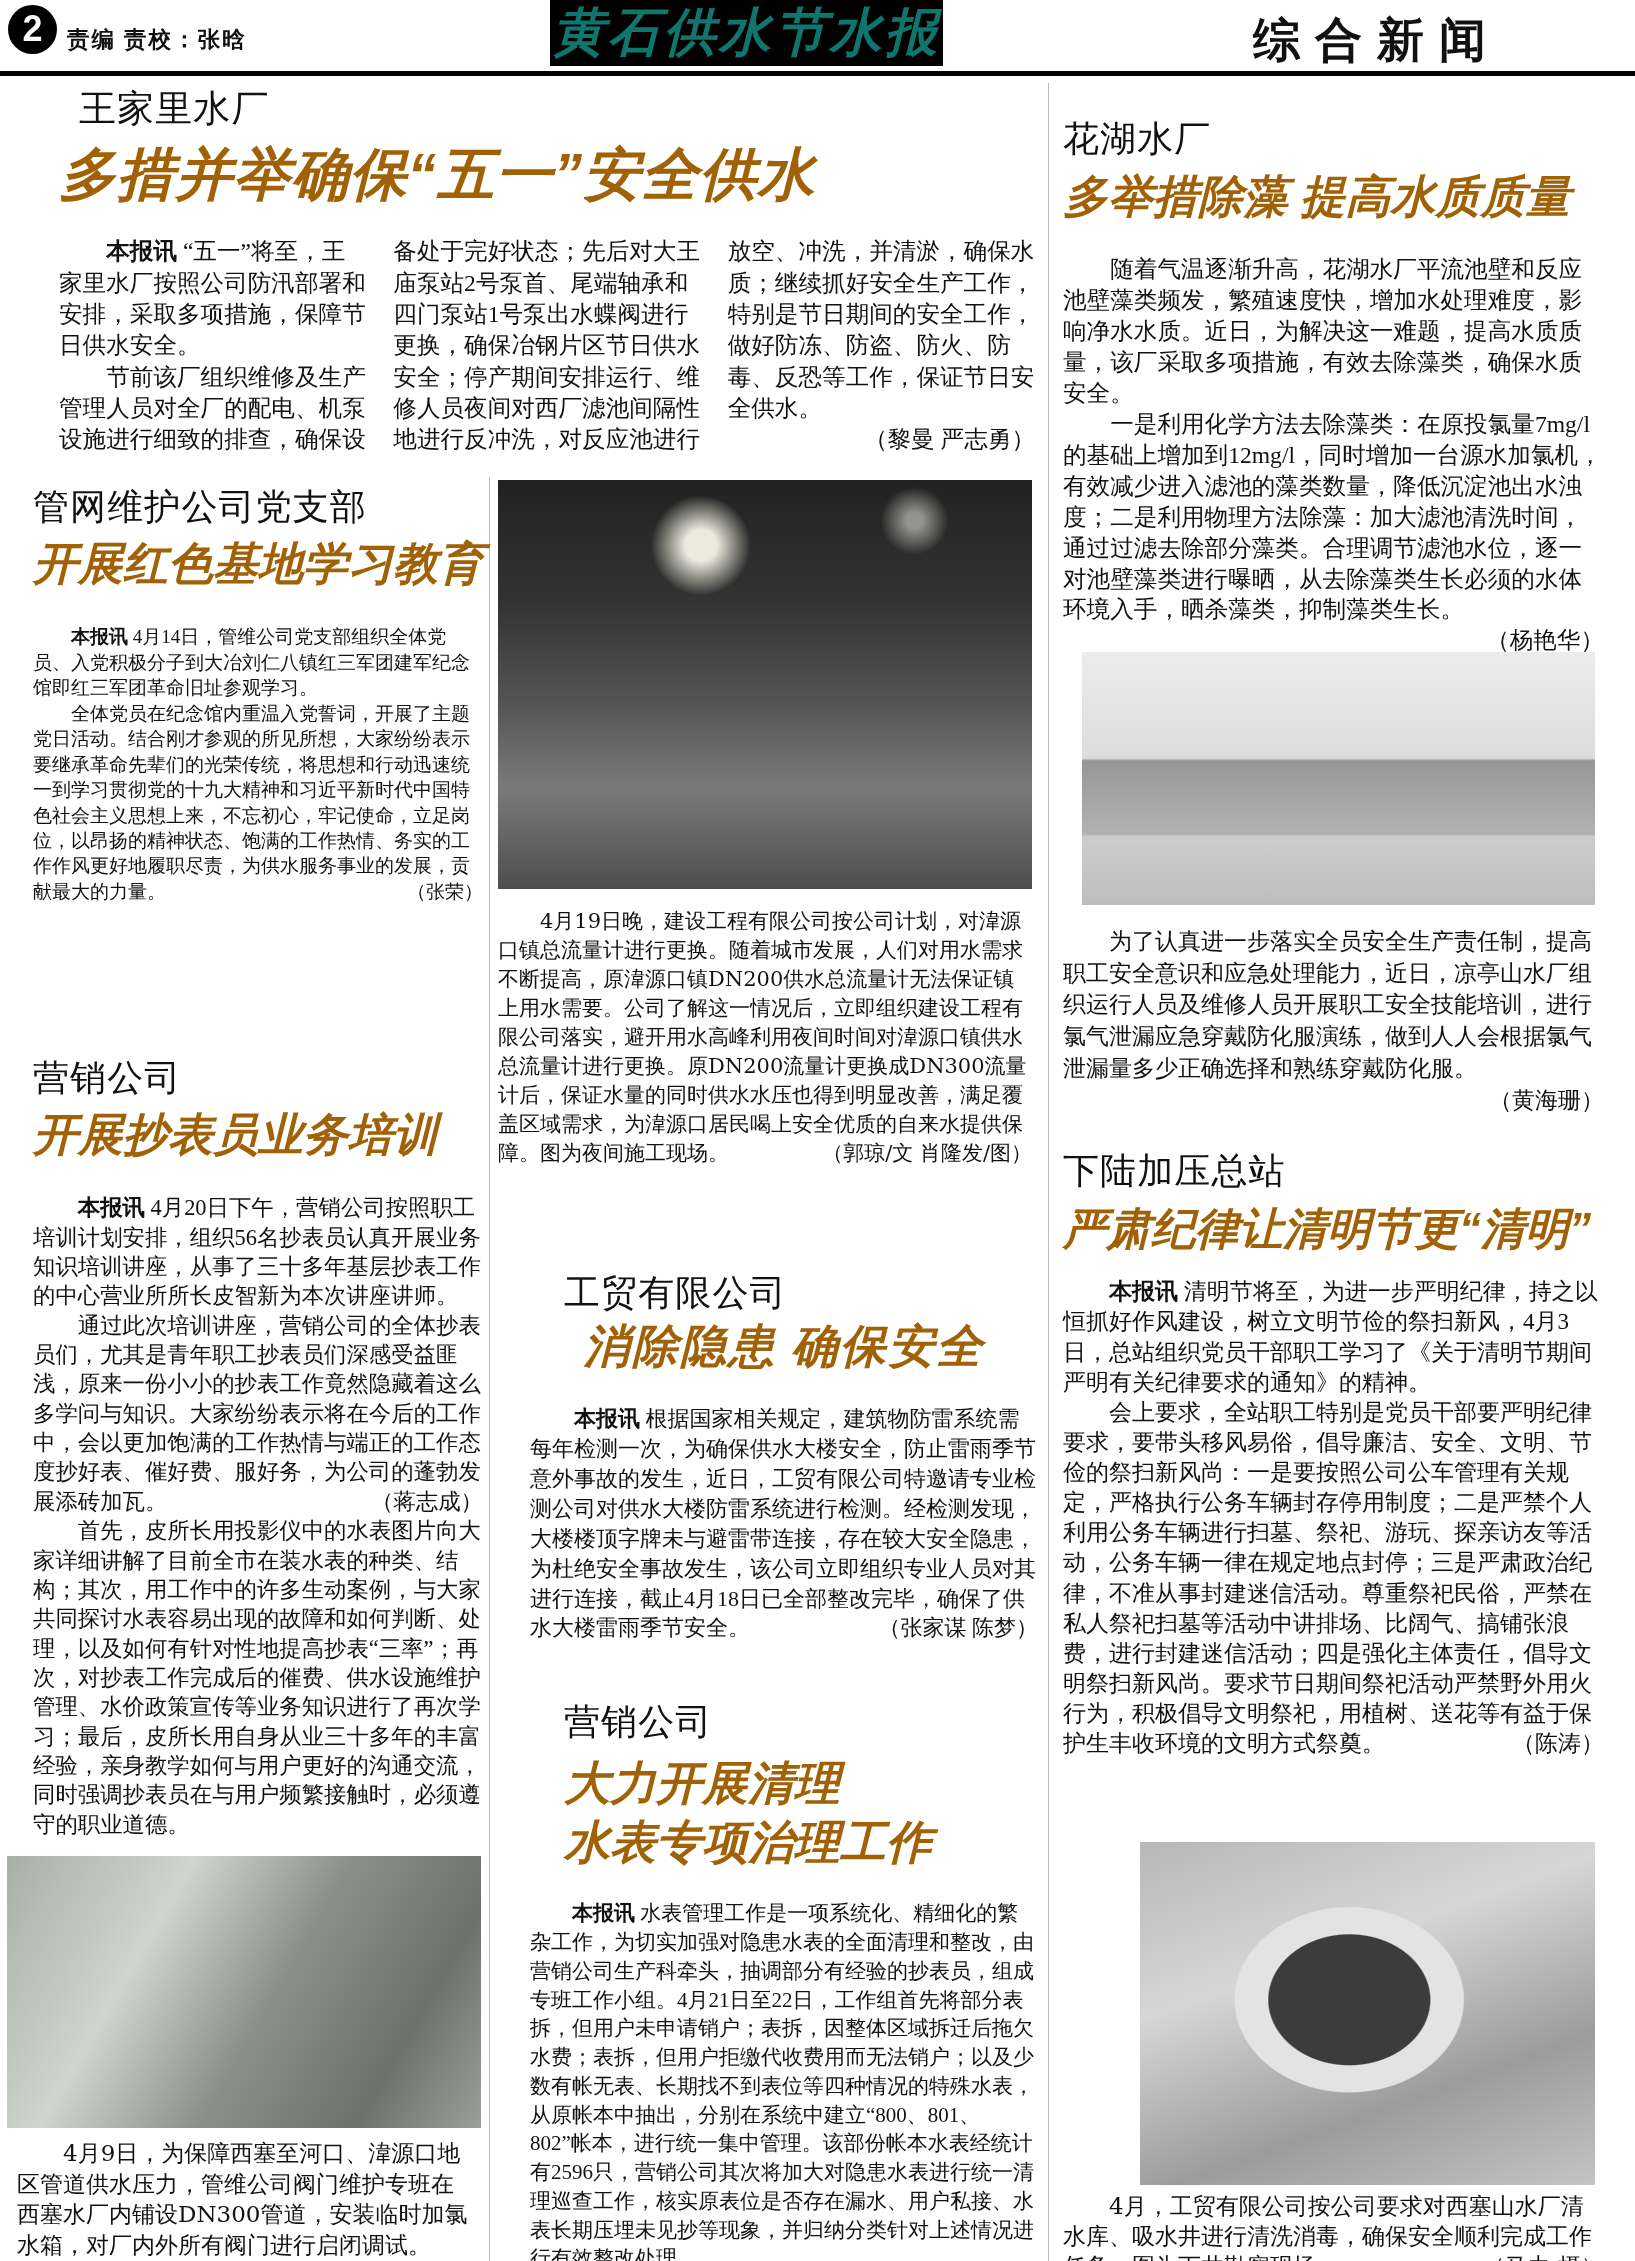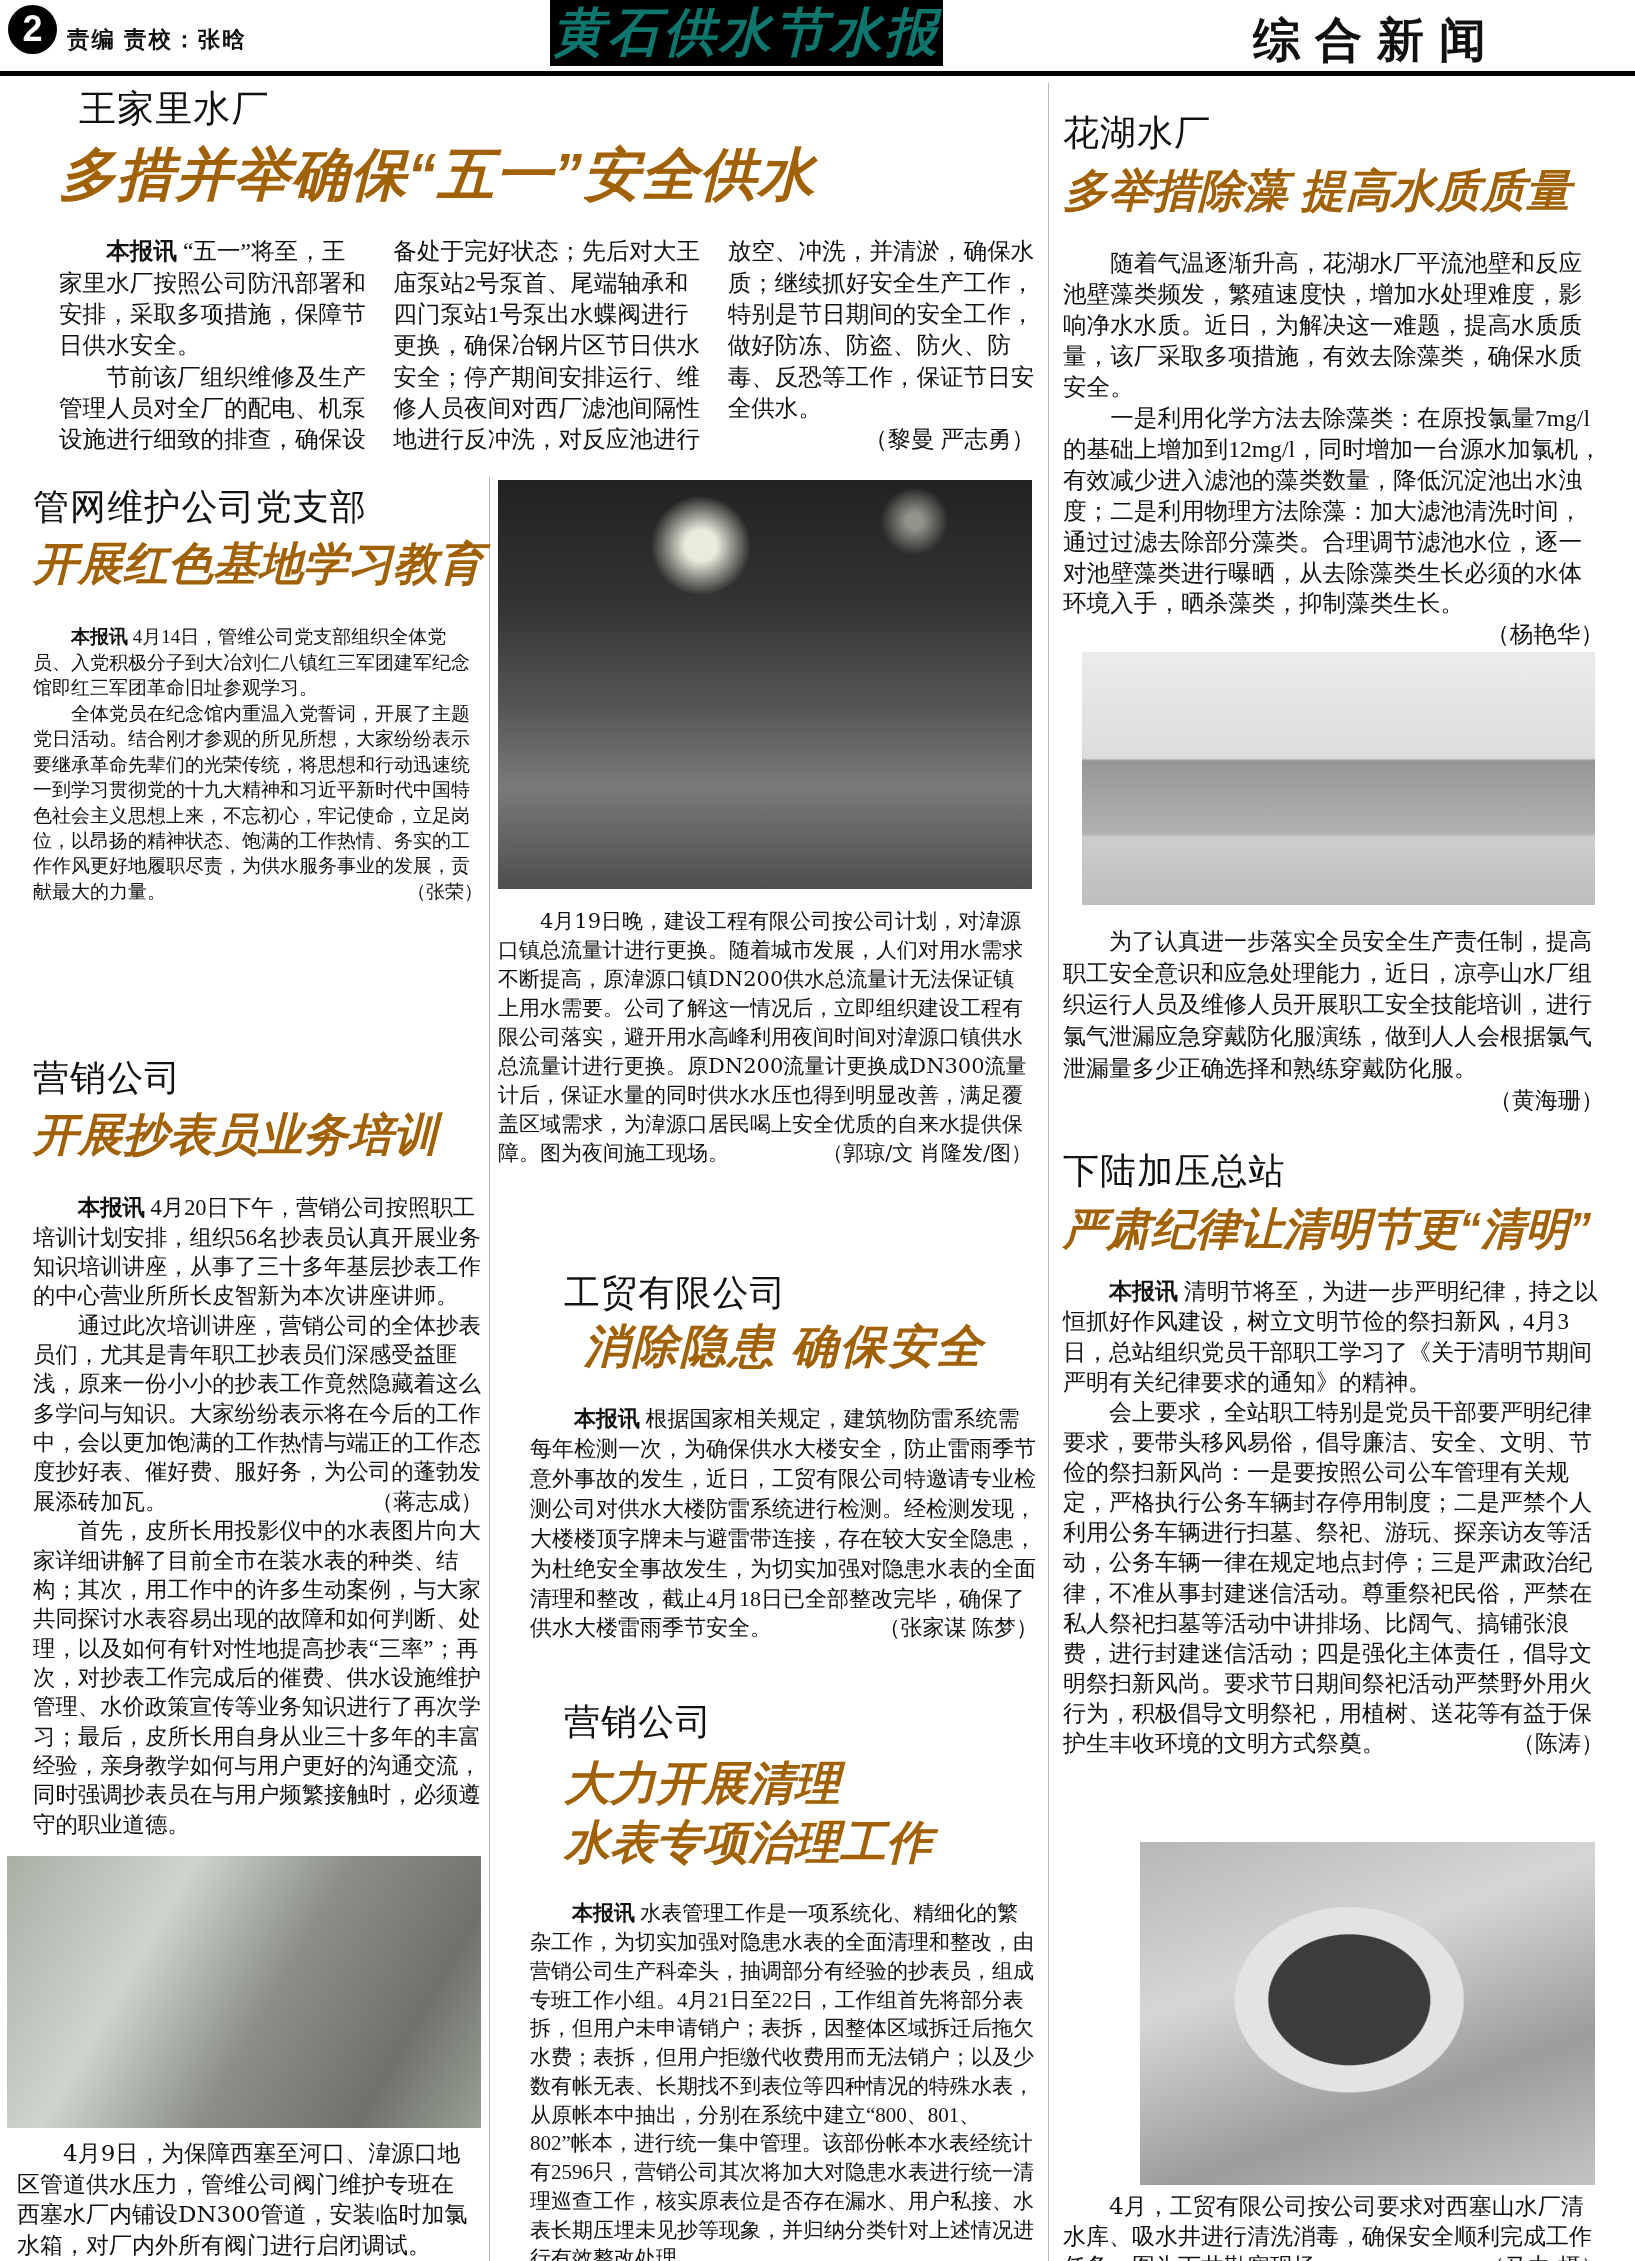--- a/index.html
+++ b/index.html
@@ -54,21 +54,21 @@
   #caption-mid{left:498px;top:907px;width:534px;font-size:21px;line-height:1.38;}
   #a4{position:absolute;left:530px;top:1269px;width:508px;}
   #a4 .kicker{margin-left:34px;}
   #a4 .headline{font-size:46px;margin-top:0;text-align:center;letter-spacing:2.2px;}
   #a4 .body{margin-top:30px;font-size:22px;line-height:1.36;}
   #a5{position:absolute;left:530px;top:1698px;width:508px;}
   #a5 .kicker{margin-left:34px;}
   #a5 .headline{font-size:46px;margin-top:6.7px;margin-left:34px;line-height:1.3;}
   #a5 .body{margin-top:26px;font-size:21px;line-height:1.37;}
   
-  #a6{position:absolute;left:1063px;top:109px;width:541px;}
+  #a6{position:absolute;left:1063px;top:115px;width:541px;}
   #a6 .headline{font-size:45px;margin-top:5.6px;}
   #a6 .body{margin-top:30px;font-size:23.6px;line-height:1.31;}
   #photo-right{left:1082px;top:652px;width:513px;height:253px;
     background:linear-gradient(180deg,#ececec 0%,#dcdcdc 42%,#969696 43%,#b2b2b2 72%,#cdcdcd 73%,#bdbdbd 100%);}
   #caption-right{left:1063px;top:926px;width:541px;font-size:23px;line-height:1.38;}
   #a7{position:absolute;left:1063px;top:1147px;width:541px;}
   #a7 .headline{font-size:44px;margin-top:5.6px;}
   #a7 .body{margin-top:21px;font-size:23px;line-height:1.31;}
   #photo-br{left:1140px;top:1842px;width:455px;height:343px;
     background:
@@ -129,21 +129,21 @@
 
   <div id="photo-mid" class="photo"></div>
   <div id="caption-mid" class="caption">
     <p><span>4月19日晚，建设工程有限公司按公司计划，对湋源口镇总流量计进行更换。随着城市发展，人们对用水需求不断提高，原湋源口镇DN200供水总流量计无法保证镇上用水需要。公司了解这一情况后，立即组织建设工程有限公司落实，避开用水高峰利用夜间时间对湋源口镇供水总流量计进行更换。原DN200流量计更换成DN300流量计后，保证水量的同时供水水压也得到明显改善，满足覆盖区域需求，为湋源口居民喝上安全优质的自来水提供保障。图为夜间施工现场。</span><span class="sig">（郭琼/文 肖隆发/图）</span></p>
   </div>
 
   <div id="a4">
     <div class="kicker">工贸有限公司</div>
     <div class="headline">消除隐患 确保安全</div>
     <div class="body">
-      <p><span class="lead">本报讯</span> <span>根据国家相关规定，建筑物防雷系统需每年检测一次，为确保供水大楼安全，防止雷雨季节意外事故的发生，近日，工贸有限公司特邀请专业检测公司对供水大楼防雷系统进行检测。经检测发现，大楼楼顶字牌未与避雷带连接，存在较大安全隐患，为杜绝安全事故发生，为切实加强对隐患水表的全面清理和整改，截止4月18日已全部整改完毕，确保了供水大楼雷雨季节安全。</span><span class="sig">（张家谋 陈梦）</span></p>
+      <p><span class="lead">本报讯</span> <span>根据国家相关规定，建筑物防雷系统需每年检测一次，为确保供水大楼安全，防止雷雨季节意外事故的发生，近日，工贸有限公司特邀请专业检测公司对供水大楼防雷系统进行检测。经检测发现，大楼楼顶字牌未与避雷带连接，存在较大安全隐患，为杜绝安全事故发生，该公司立即组织专业人员对其进行连接，截止4月18日已全部整改完毕，确保了供水大楼雷雨季节安全。</span><span class="sig">（张家谋 陈梦）</span></p>
     </div>
   </div>
 
   <div id="a5">
     <div class="kicker">营销公司</div>
     <div class="headline">
       <div>大力开展清理</div>
       <div>水表专项治理工作</div>
     </div>
     <div class="body">

